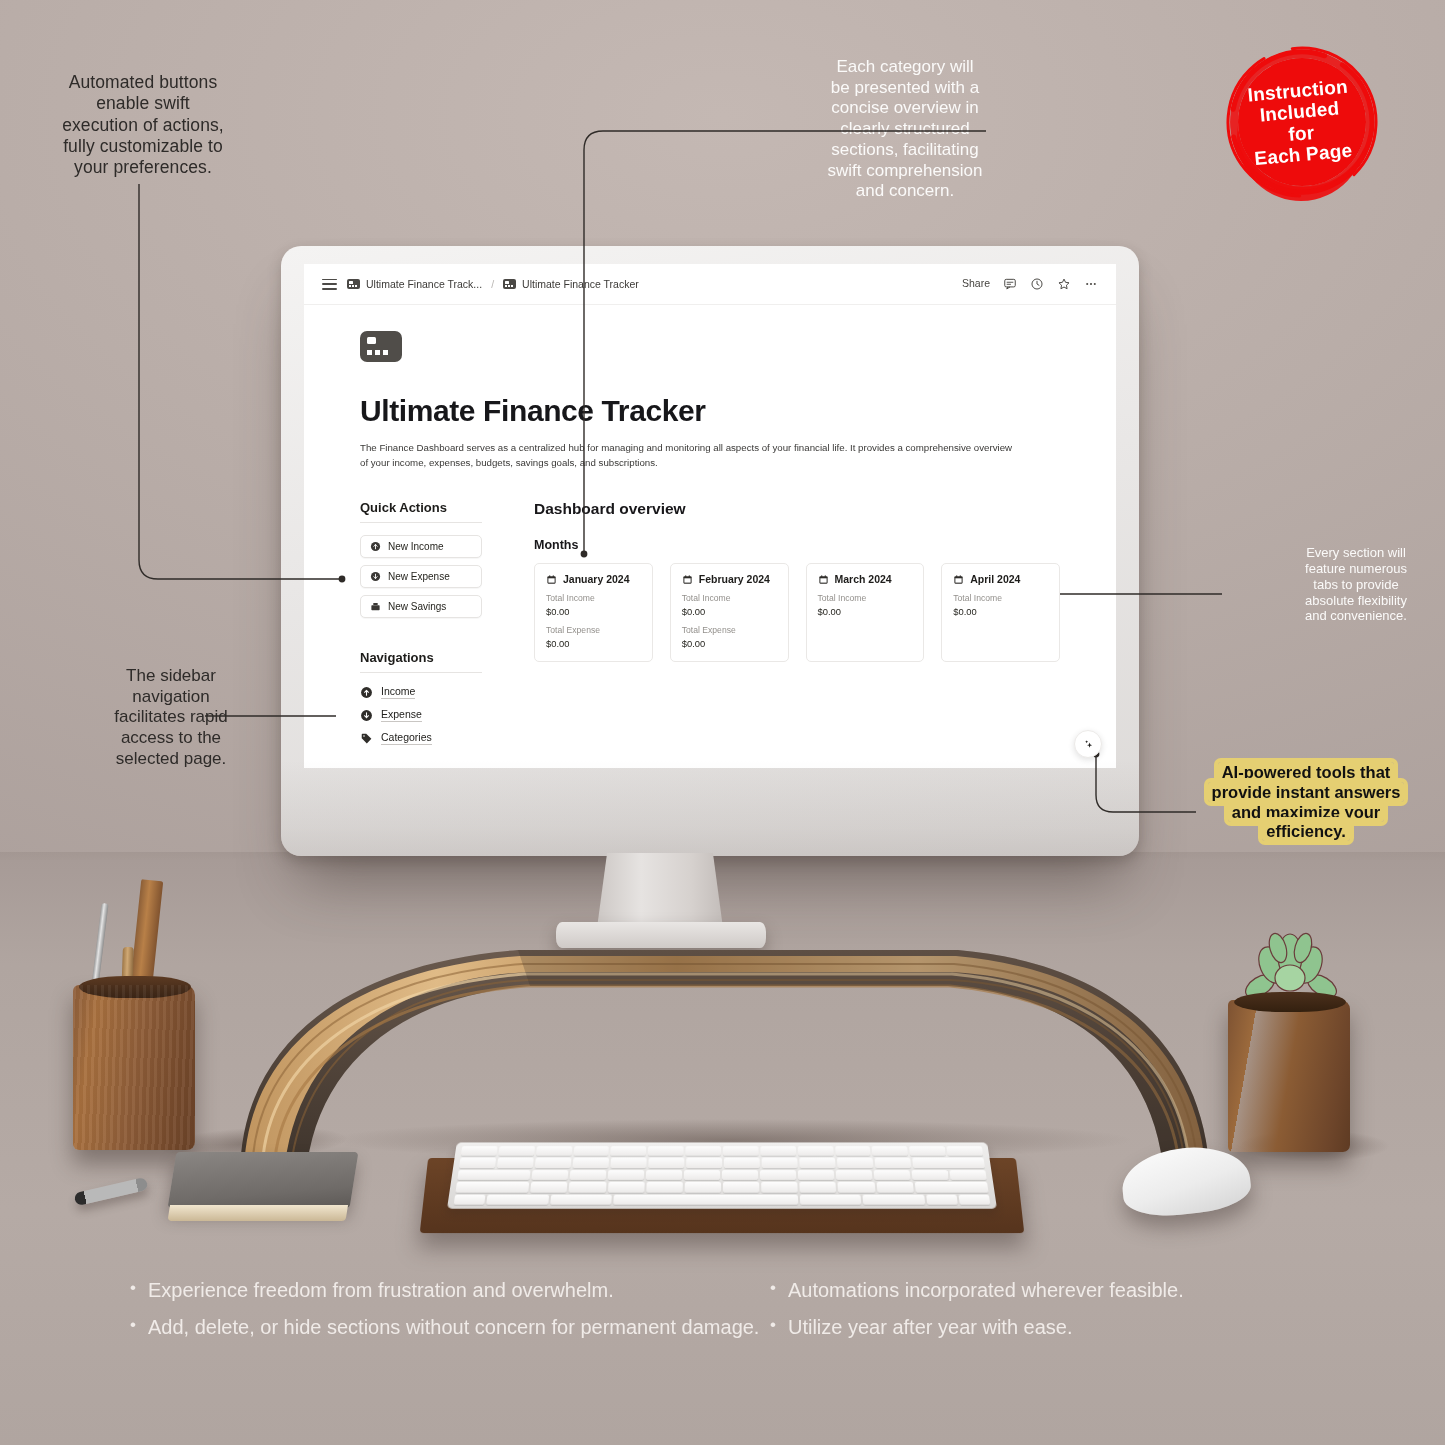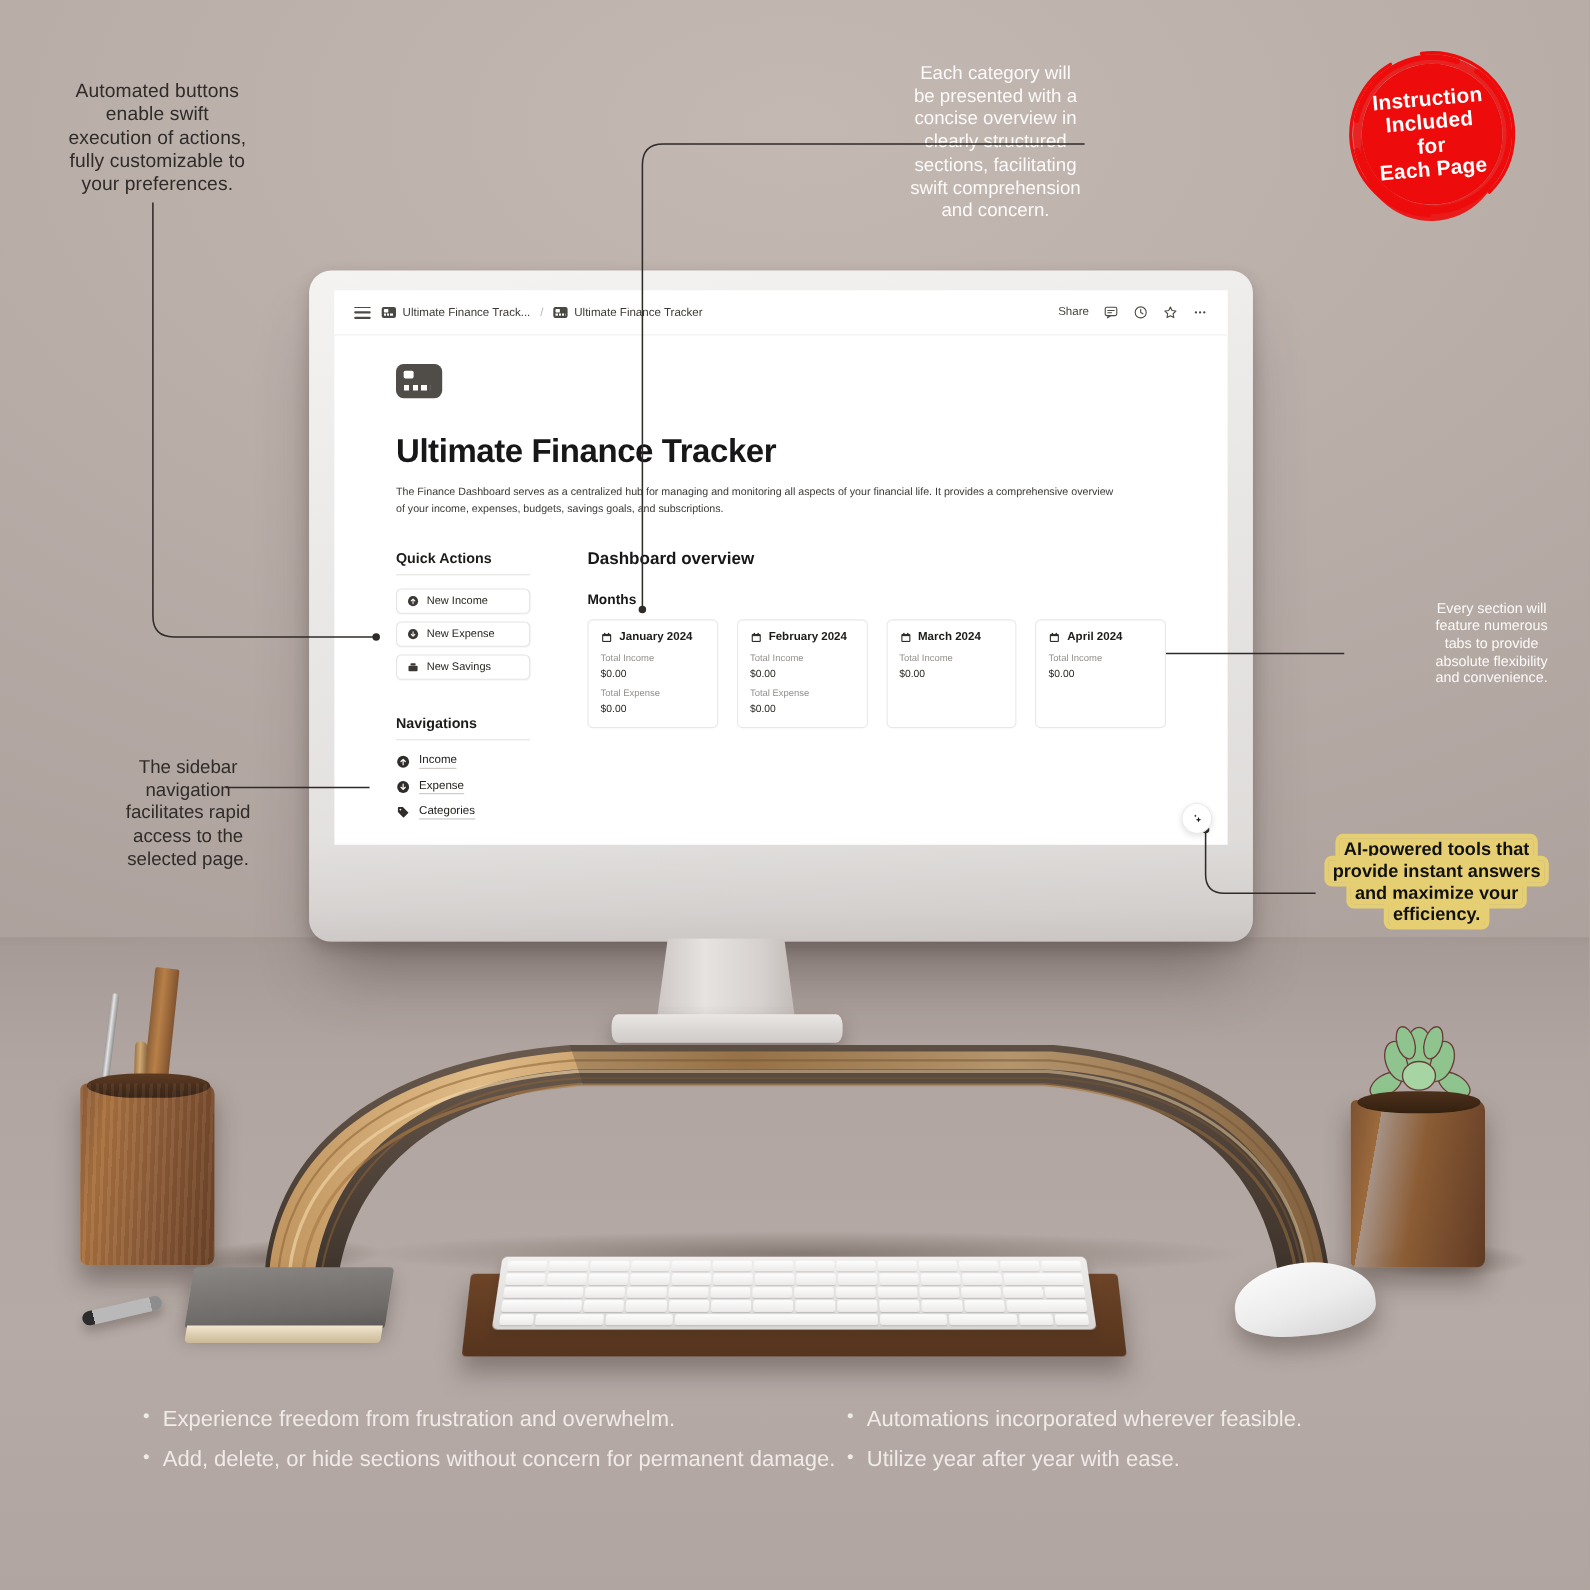--- a/index.html
+++ b/index.html
@@ -205,21 +205,21 @@
   }
 
   
   .ann{position:absolute;font-family:"Liberation Sans",sans-serif;text-align:center;}
   .ann.dark{color:#2e2b29;}
   .ann.light{color:#fbfaf9;}
   .ann .ln{display:block;}
   .t1{left:28px;top:72px;width:230px;font-size:17.5px;line-height:1.22;letter-spacing:.1px;}
   .t2{left:800px;top:57px;width:210px;font-size:17px;line-height:1.22;}
   .t3{left:1247px;top:545px;width:218px;font-size:13px;line-height:1.22;}
-  .t4{left:62px;top:688px;width:218px;font-size:17px;line-height:1.22;}
+  .t4{left:62px;top:666px;width:218px;font-size:17px;line-height:1.22;}
   .ystick{
     position:absolute;left:1192px;top:763px;width:228px;
     font-size:16.5px;line-height:1.2;font-weight:700;color:#111;text-align:center;
   }
   .ystick .hl{
     background:#e5cf72;box-shadow:0 0 0 4px #e5cf72;
     border-radius:3px;padding:1px 4px;display:inline;
     -webkit-box-decoration-break:clone;box-decoration-break:clone;
   }
 

